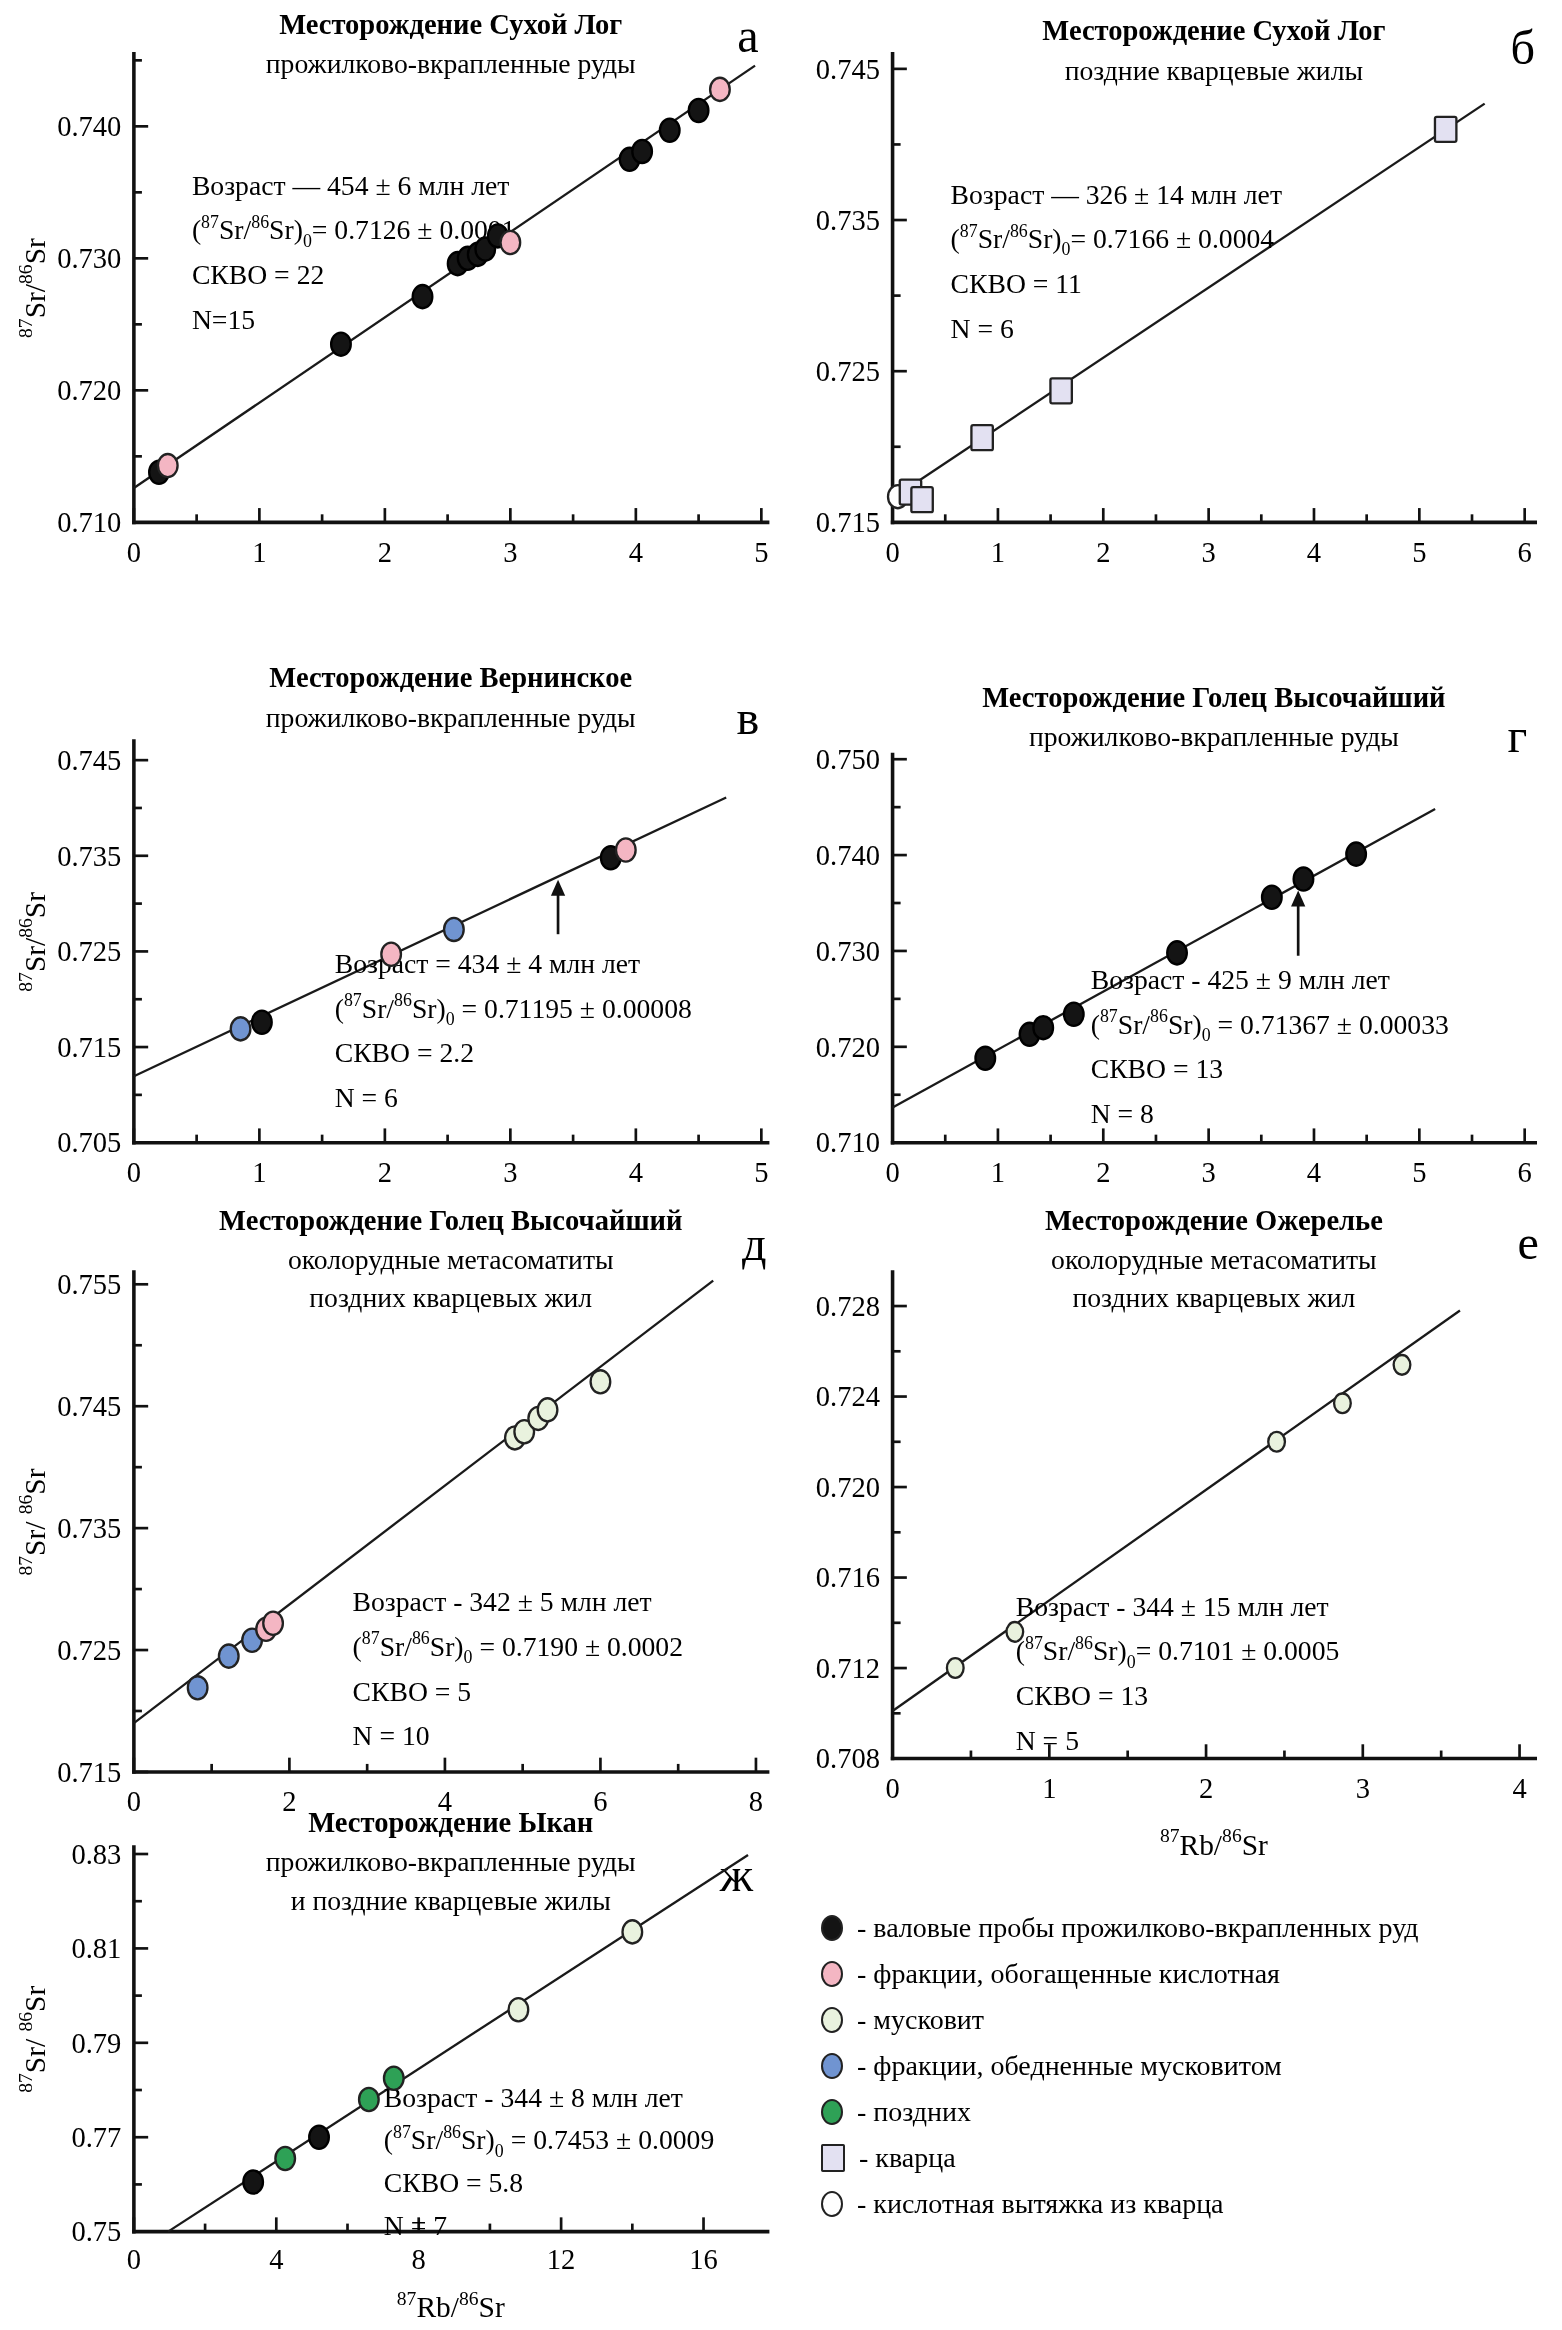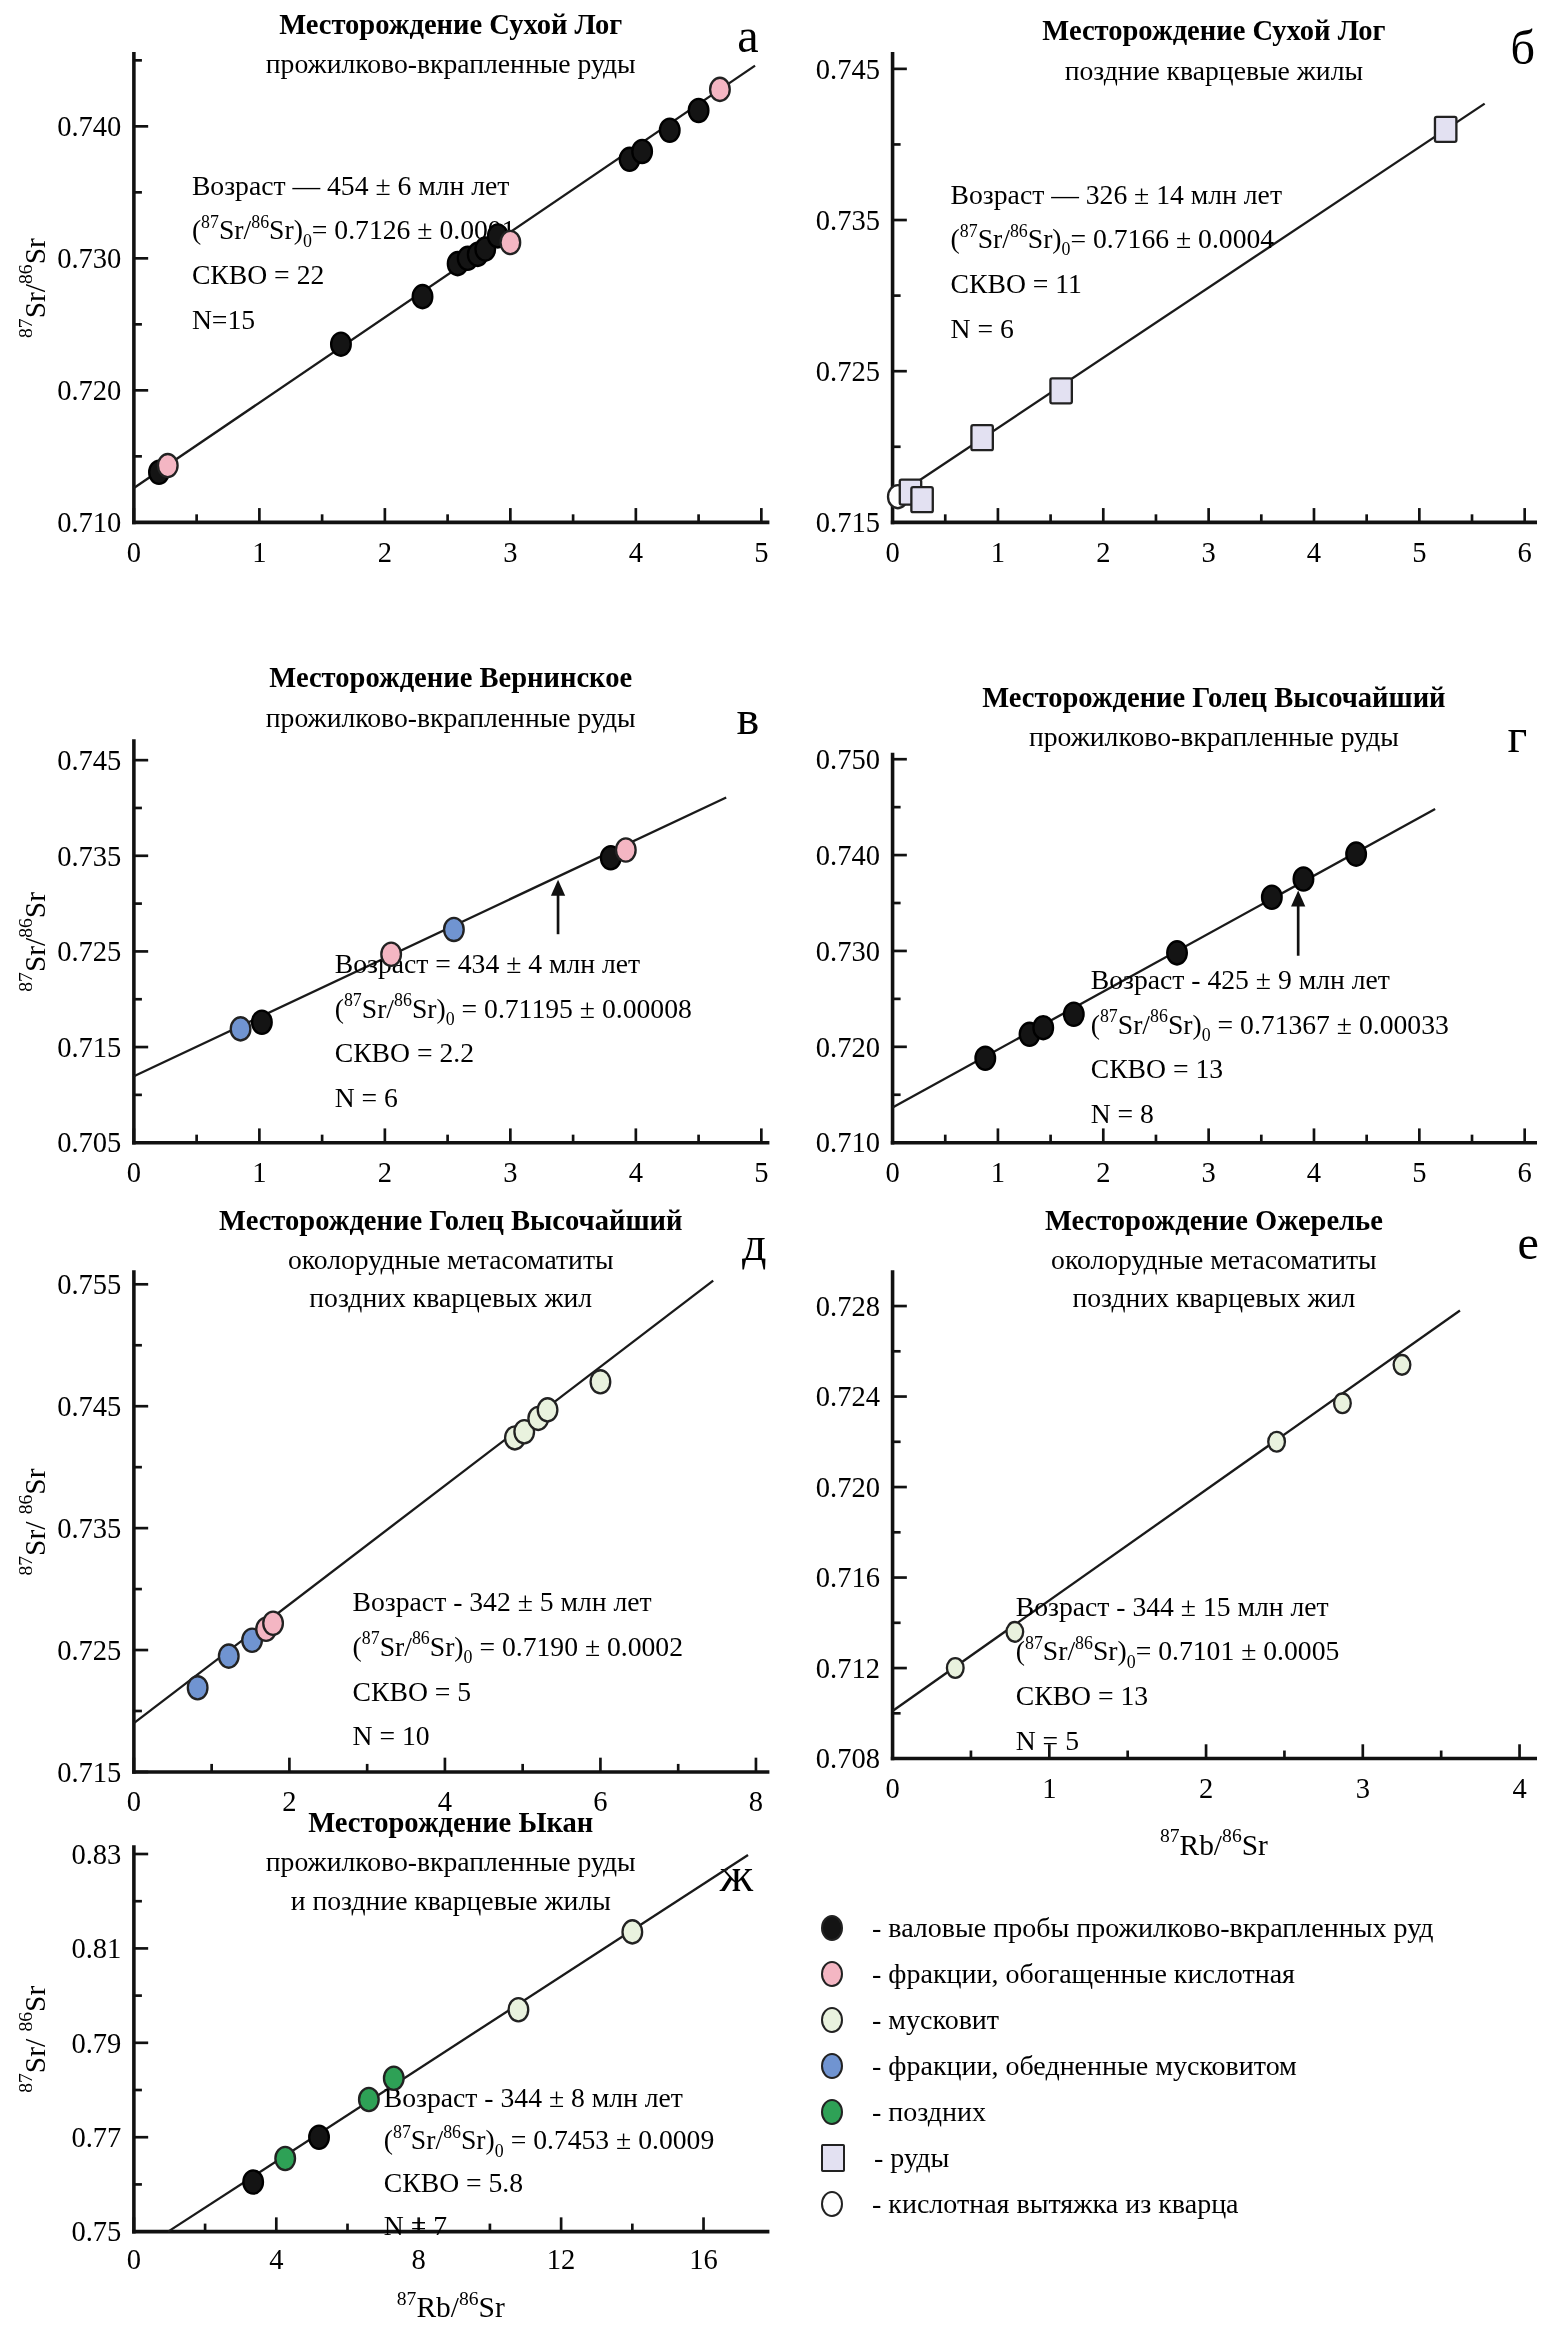--- a/index.html
+++ b/index.html
@@ -10,21 +10,21 @@
     font-family:"Liberation Serif","DejaVu Serif",serif;
     color:#000;
     overflow:hidden;
   }
   #figure-svg{position:absolute;left:0;top:0;}
   .legend{
     position:absolute;left:821px;top:1912px;width:732px;
     list-style:none;margin:0;padding:0;
   }
   .legend li{
-    display:flex;align-items:center;gap:29px;
+    display:flex;align-items:center;gap:14px;
     margin-bottom:15px;font-size:28px;line-height:31px;white-space:nowrap;
   }
   .lg-marker{flex:0 0 auto;box-sizing:border-box;border:2.7px solid #222;}
   .lg-ellipse{width:22px;height:26px;border-radius:50%;}
   .lg-square{width:24px;height:28px;border-radius:1.8px;}
 </style>
 </head>
 <body>
 
 <div class="canvas">
@@ -486,21 +486,21 @@
       <li>
         <span class="lg-marker lg-ellipse" style="background: rgb(112, 148, 209);"></span>
         <span>- фракции, обедненные мусковитом</span>
       </li>
       <li>
         <span class="lg-marker lg-ellipse" style="background: rgb(46, 161, 86);"></span>
         <span>- поздних</span>
       </li>
       <li>
         <span class="lg-marker lg-square" style="background: rgb(227, 225, 242);"></span>
-        <span>- руды</span>
+        <span>- кварца</span>
       </li>
       <li>
         <span class="lg-marker lg-ellipse" style="background: rgb(255, 255, 255);"></span>
         <span>- кислотная вытяжка из кварца</span>
       </li>
     </ul>
 </div>
 
 
 </body></html>

